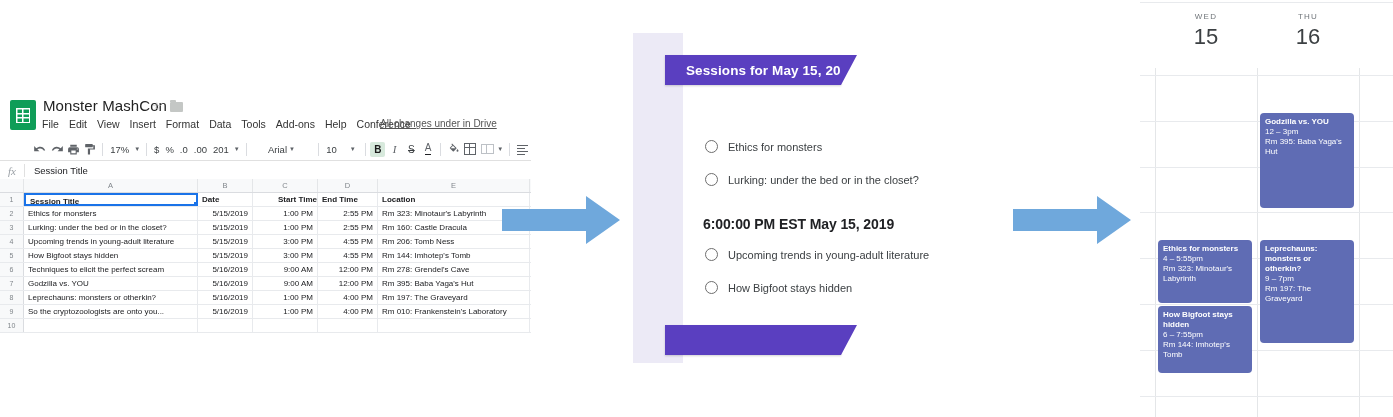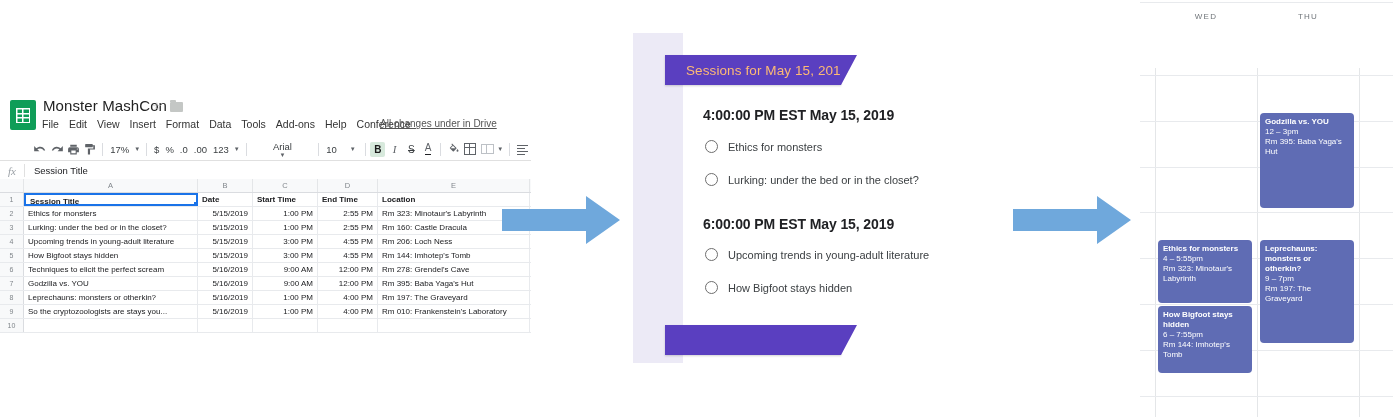--- a/index.html
+++ b/index.html
@@ -86,23 +86,22 @@
     display: flex; align-items: center;
     font-size: 9.5px; color: #444444;
   }
   .tb { display: flex; align-items: center; justify-content: center; }
   .tb-ico { width: 18px; height: 18px; position: relative; color: #5f6368; font-size: 11px; }
   .tb-sep { width: 1px; height: 13px; background: #dadce0; margin: 0 4px; }
   .tb-txt { padding: 0 3px; font-size: 9.5px; color: #3c4043; white-space: nowrap; }
   .tb-caret { font-size: 6px; color: #5f6368; padding: 0 2px; }
   .tb-font {
     width: 62px; font-size: 9.5px; color: #3c4043;
-    display: flex; justify-content: flex-end; align-items: center;
+    display: flex; justify-content: center; align-items: center;
     padding: 0 3px;
-    flex-direction: column;
   }
   .tb-size {
     width: 34px; font-size: 9.5px; color: #3c4043;
     display: flex; justify-content: space-between; align-items: center;
     padding: 0 3px;
   }
   .tb-bold {
     width: 15px; height: 15px; background: #d7e9dc; color: #1a1a1a;
     font-weight: bold; font-size: 10px; border-radius: 2px;
     display: flex; align-items: center; justify-content: center;
@@ -147,21 +146,21 @@
     background: #f8f9fa; border-bottom: 1px solid #dadce0;
   }
   .colhead div {
     font-size: 7.5px; color: #80868b; text-align: center;
     line-height: 13px; border-right: 1px solid #e4e6e8;
     box-sizing: border-box;
   }
   .c-rh { width: 24px; }
   .c-a  { width: 174px; }
   .c-b  { width: 55px; }
-  .c-c  { width: 65px; }
+  .c-c  { width: 65px; text-align: right; }
   .c-d  { width: 60px; }
   .c-e  { width: 152px; }
   .row {
     display: flex; height: 13px; align-items: stretch;
     border-bottom: 1px solid #e8eaed;
   }
   .row > div {
     font-size: 8px; color: #202124; line-height: 13px;
     box-sizing: border-box; border-right: 1px solid #e8eaed;
     overflow: hidden; white-space: nowrap;
@@ -195,21 +194,21 @@
   .form-body {
     position: absolute; left: 56px; top: 0;
     width: 232px; height: 330px; background: #ffffff;
   }
   .banner {
     position: absolute; height: 30px; background: #5a3fc0;
     display: flex; align-items: center;
     box-shadow: 0 1px 2px rgba(0,0,0,.18);
   }
   .banner .banner-text {
-    color: #fdba74; font-size: 13.5px; font-weight: normal;
+    color: #ffffff; font-size: 13.5px; font-weight: bold;
     white-space: nowrap; padding-left: 21px; letter-spacing: .1px;
   }
   .banner .banner-tail {
     position: absolute; right: -16px; top: 0;
     width: 0; height: 0;
     border-style: solid;
     border-width: 30px 16px 0 0;
     border-color: #5a3fc0 transparent transparent transparent;
   }
   .time-heading {
@@ -303,21 +302,21 @@
         </svg>
     </div>
     <div class="tb-sep"></div>
     <div class="tb-txt">17%</div>
     <div class="tb-caret">▼</div>
     <div class="tb-sep"></div>
     <div class="tb-txt">$</div>
     <div class="tb-txt">%</div>
     <div class="tb-txt">.0</div>
     <div class="tb-txt">.00</div>
-    <div class="tb-txt">123</div>
+    <div class="tb-txt">201</div>
     <div class="tb-caret">▼</div>
     <div class="tb-sep"></div>
     <div class="tb-font">
       <span>Arial</span>
       <span class="tb-caret">▼</span>
     </div>
     <div class="tb-sep"></div>
     <div class="tb-size">
       <span>10</span>
       <span class="tb-caret">▼</span>
@@ -398,21 +397,21 @@
           <div class="c-c cell-right">1:00 PM</div>
           <div class="c-d cell-right">2:55 PM</div>
           <div class="c-e cell-pad">Rm 160: Castle Dracula</div>
         </div>
         <div class="row">
           <div class="c-rh">4</div>
           <div class="c-a cell-pad">Upcoming trends in young-adult literature</div>
           <div class="c-b cell-right">5/15/2019</div>
           <div class="c-c cell-right">3:00 PM</div>
           <div class="c-d cell-right">4:55 PM</div>
-          <div class="c-e cell-pad">Rm 206: Loch Ness</div>
+          <div class="c-e cell-pad">Rm 206: Tomb Ness</div>
         </div>
         <div class="row">
           <div class="c-rh">5</div>
           <div class="c-a cell-pad">How Bigfoot stays hidden</div>
           <div class="c-b cell-right">5/15/2019</div>
           <div class="c-c cell-right">3:00 PM</div>
           <div class="c-d cell-right">4:55 PM</div>
           <div class="c-e cell-pad">Rm 144: Imhotep's Tomb</div>
         </div>
         <div class="row">
@@ -434,21 +433,21 @@
         <div class="row">
           <div class="c-rh">8</div>
           <div class="c-a cell-pad">Leprechauns: monsters or otherkin?</div>
           <div class="c-b cell-right">5/16/2019</div>
           <div class="c-c cell-right">1:00 PM</div>
           <div class="c-d cell-right">4:00 PM</div>
           <div class="c-e cell-pad">Rm 197: The Graveyard</div>
         </div>
         <div class="row">
           <div class="c-rh">9</div>
-          <div class="c-a cell-pad">So the cryptozoologists are stays you...</div>
+          <div class="c-a cell-pad">So the cryptozoologists are onto you...</div>
           <div class="c-b cell-right">5/16/2019</div>
           <div class="c-c cell-right">1:00 PM</div>
           <div class="c-d cell-right">4:00 PM</div>
           <div class="c-e cell-pad">Rm 010: Frankenstein's Laboratory</div>
         </div>
         <div class="row">
           <div class="c-rh">10</div>
           <div class="c-a cell-pad"></div>
           <div class="c-b cell-right"></div>
           <div class="c-c cell-right"></div>
@@ -467,21 +466,20 @@
 
 <div class="panel" id="form-panel">
   <div class="form-strip"></div>
   <div class="form-body">
 
     <div class="banner" style="left: -24px; top: 22px; width: 176px; background: rgb(90, 63, 192);">
       <span class="banner-text">Sessions for May 15, 2019</span>
       <span class="banner-tail" style="border-top-color: rgb(90, 63, 192);"></span>
     </div>
 
-    <div class="time-heading" style="left:14px; top:74px;">4:00:00 PM EST May 15, 2019</div>
 
     <div class="option" style="left:16px; top:107px;">
       <span class="radio"></span>
       <span class="option-label">Ethics for monsters</span>
     </div>
     <div class="option" style="left:16px; top:140px;">
       <span class="radio"></span>
       <span class="option-label">Lurking: under the bed or in the closet?</span>
     </div>
 
@@ -506,23 +504,25 @@
   <svg width="118" height="48" viewBox="0 0 118 48">
     <polygon id="a2" points="0,13 84,13 84,0 118,24 84,48 84,35 0,35" fill="#6fa8dc"></polygon>
   </svg>
 </div>
 
 <div class="panel" id="cal-panel">
   <div class="cal-topline"></div>
 
   <div class="cal-daycol" style="left:15px; top:12px;">
     <div class="cal-dow">WED</div>
+    <div class="cal-daynum">15</div>
   </div>
   <div class="cal-daycol" style="left:117px; top:12px;">
     <div class="cal-dow">THU</div>
+    <div class="cal-daynum">16</div>
   </div>
 
   <div class="cal-vline" style="left:15px;"></div>
   <div class="cal-vline" style="left:117px;"></div>
   <div class="cal-vline" style="left:219px;"></div>
 
   <div id="cal-hlines">
       <div class="cal-hline" style="top: 75px;"></div>
       <div class="cal-hline" style="top: 121px;"></div>
       <div class="cal-hline" style="top: 167px;"></div>

